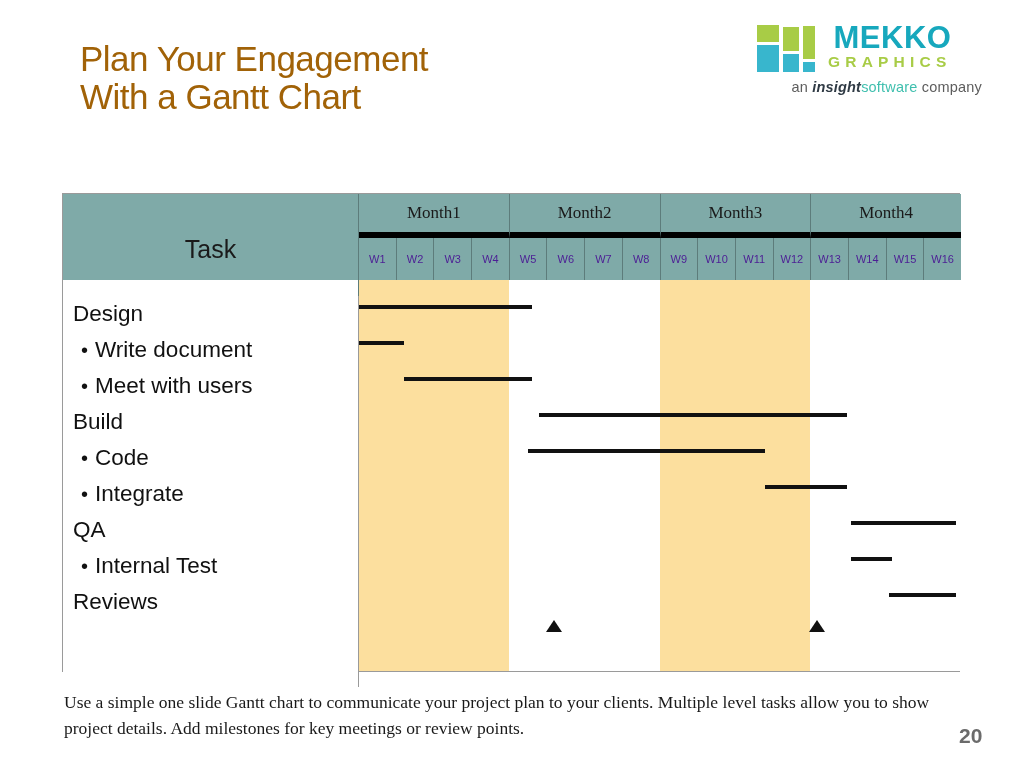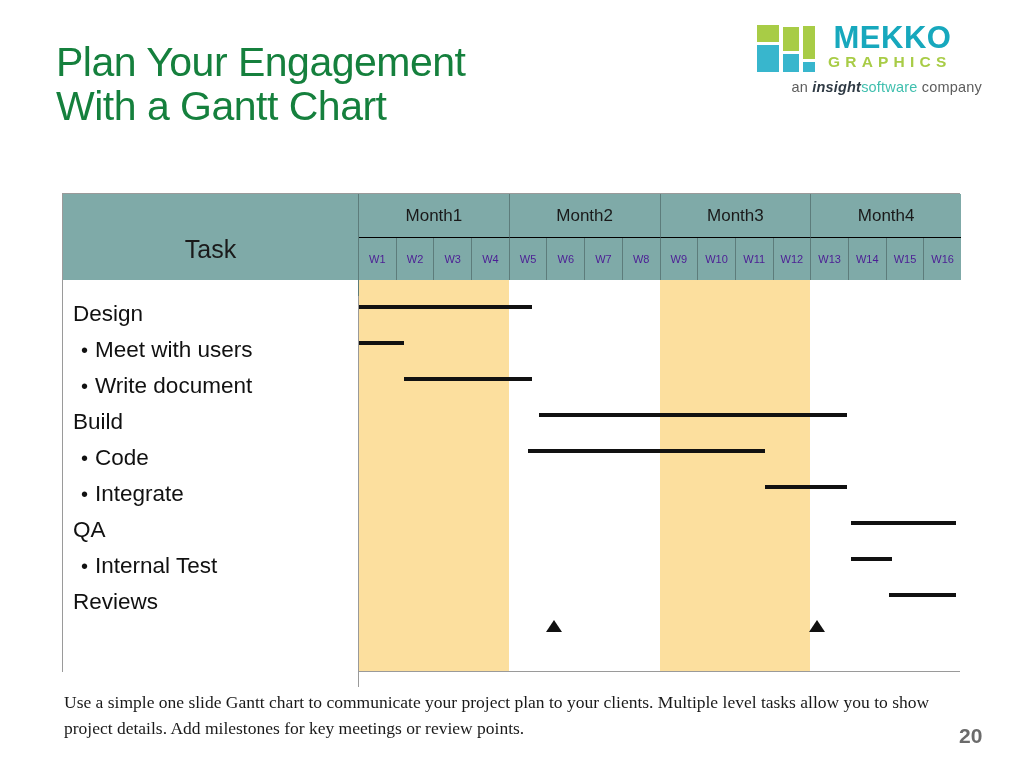--- a/index.html
+++ b/index.html
@@ -15,27 +15,27 @@
   #slide {
     position: relative;
     width: 1024px;
     height: 768px;
     background: #ffffff;
   }
 
   
   #title {
     position: absolute;
-    left: 56px;
+    left: 80px;
     top: 40px;
     width: 640px;
-    font-size: 41px;
+    font-size: 35px;
     line-height: 1.08;
     font-weight: 400;
-    color: #15803d;
+    color: #a16207;
     letter-spacing: -0.5px;
   }
   #title .tline { display: block; white-space: nowrap; }
 
   
   #logo {
     position: absolute;
     left: 757px;
     top: 20px;
     width: 225px;
@@ -104,21 +104,22 @@
   #month-row {
     position: absolute; left: 296px; top: 0;
     width: 602px; height: 44px;
     display: flex;
   }
   .month-cell {
     flex: 1 1 0;
     display: flex; align-items: center; justify-content: center;
     font-size: 17px; color: #1a1a1a;
     border-right: 1px solid #5d7c7b;
-    border-bottom: 1px solid #000000;
+    border-bottom: 6px solid #000000;
+    font-family: Liberation Serif, serif;
   }
   .month-cell:last-child { border-right: none; }
   #week-row {
     position: absolute; left: 296px; top: 44px;
     width: 602px; height: 42px;
     display: flex;
   }
   .week-cell {
     flex: 1 1 0;
     display: flex; align-items: center; justify-content: center;
@@ -264,24 +265,24 @@
           <div class="week-cell">W16</div>
         </div>
     </div>
 
     <div id="tbody">
       <div id="label-col">
           <div class="task-row lvl0">
             <span>Design</span>
           </div>
           <div class="task-row lvl1">
+            <span>Write document</span>
+          </div>
+          <div class="task-row lvl1">
             <span>Meet with users</span>
-          </div>
-          <div class="task-row lvl1">
-            <span>Write document</span>
           </div>
           <div class="task-row lvl0">
             <span>Build</span>
           </div>
           <div class="task-row lvl1">
             <span>Code</span>
           </div>
           <div class="task-row lvl1">
             <span>Integrate</span>
           </div>

